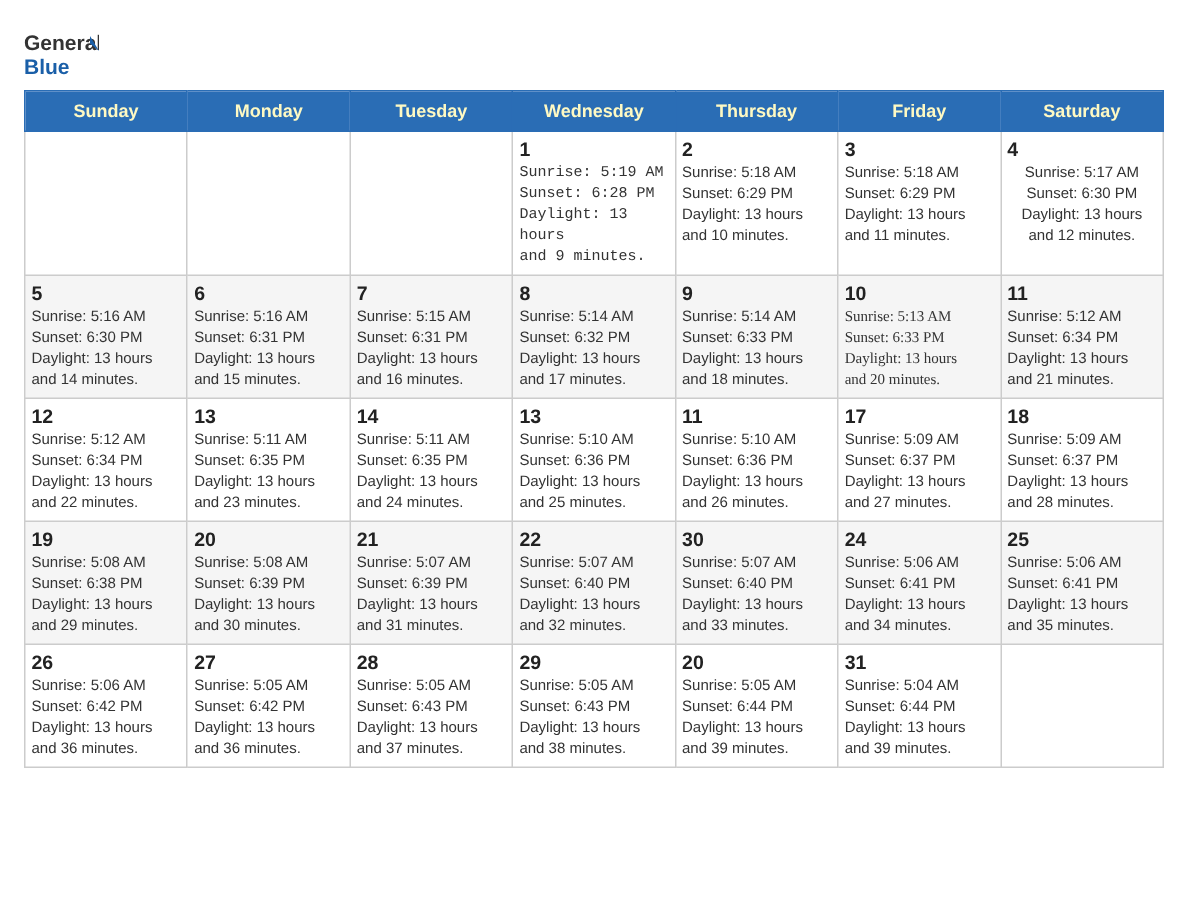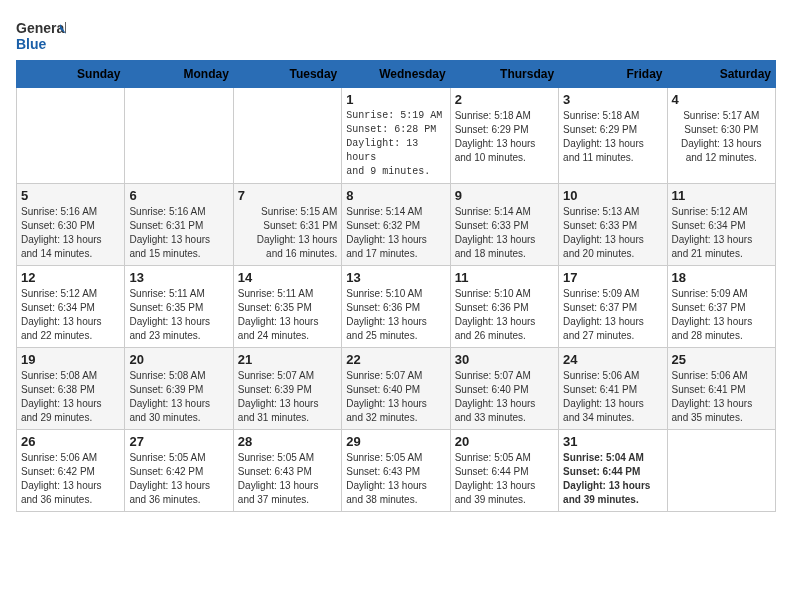--- a/index.html
+++ b/index.html
@@ -35,23 +35,23 @@
       color: #333;
       font-style: italic;
     }
     .calendar {
       width: 100%;
       border-collapse: collapse;
       font-size: 11px;
     }
     .calendar th {
       background-color: #2a6db5;
-      color: #000000;
+      color: #fef9c3;
       padding: 6px 4px;
-      text-align: right;
+      text-align: center;
       font-size: 12px;
       font-weight: bold;
       border: 1px solid #2a6db5;
     }
     .calendar td {
       border: 1px solid #ccc;
       vertical-align: top;
       padding: 4px;
       width: 108px;
       min-height: 80px;
@@ -148,42 +148,42 @@
         </td>
         <td>
           <div class="day-number">6</div>
           <div class="day-info" style="white-space: pre-line;">Sunrise: 5:16 AM
 Sunset: 6:31 PM
 Daylight: 13 hours
 and 15 minutes.</div>
         </td>
         <td>
           <div class="day-number">7</div>
-          <div class="day-info" style="white-space: pre-line; text-align: right;">Sunrise: 5:15 AM
+          <div class="day-info" style="white-space: pre-line;">Sunrise: 5:15 AM
 Sunset: 6:31 PM
 Daylight: 13 hours
 and 16 minutes.</div>
         </td>
         <td>
           <div class="day-number">8</div>
           <div class="day-info" style="white-space: pre-line;">Sunrise: 5:14 AM
 Sunset: 6:32 PM
 Daylight: 13 hours
 and 17 minutes.</div>
         </td>
         <td>
           <div class="day-number">9</div>
           <div class="day-info" style="white-space: pre-line;">Sunrise: 5:14 AM
 Sunset: 6:33 PM
 Daylight: 13 hours
 and 18 minutes.</div>
         </td>
         <td>
           <div class="day-number">10</div>
-          <div class="day-info" style="white-space: pre-line;">Sunrise: 5:13 AM
+          <div class="day-info" style="white-space: pre-line; font-family: Liberation Serif, serif;">Sunrise: 5:13 AM
 Sunset: 6:33 PM
 Daylight: 13 hours
 and 20 minutes.</div>
         </td>
         <td>
           <div class="day-number">11</div>
           <div class="day-info" style="white-space: pre-line;">Sunrise: 5:12 AM
 Sunset: 6:34 PM
 Daylight: 13 hours
 and 21 minutes.</div>
@@ -322,21 +322,21 @@
         </td>
         <td>
           <div class="day-number">20</div>
           <div class="day-info" style="white-space: pre-line;">Sunrise: 5:05 AM
 Sunset: 6:44 PM
 Daylight: 13 hours
 and 39 minutes.</div>
         </td>
         <td>
           <div class="day-number">31</div>
-          <div class="day-info" style="white-space: pre-line; font-weight: bold;">Sunrise: 5:04 AM
+          <div class="day-info" style="white-space: pre-line;">Sunrise: 5:04 AM
 Sunset: 6:44 PM
 Daylight: 13 hours
 and 39 minutes.</div>
         </td>
         <td class="empty-cell"></td>
       </tr>
     </tbody>
 </table>
 
 </body></html>

